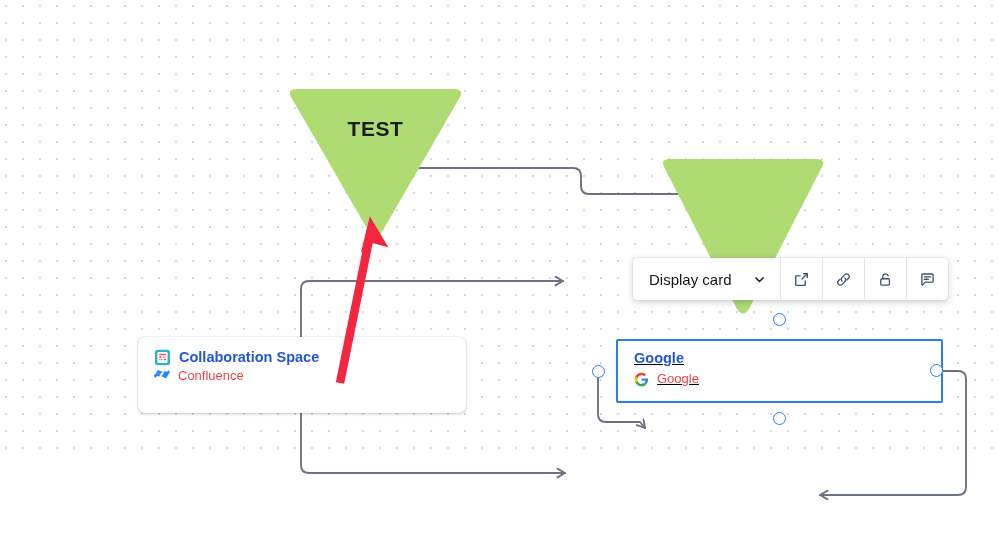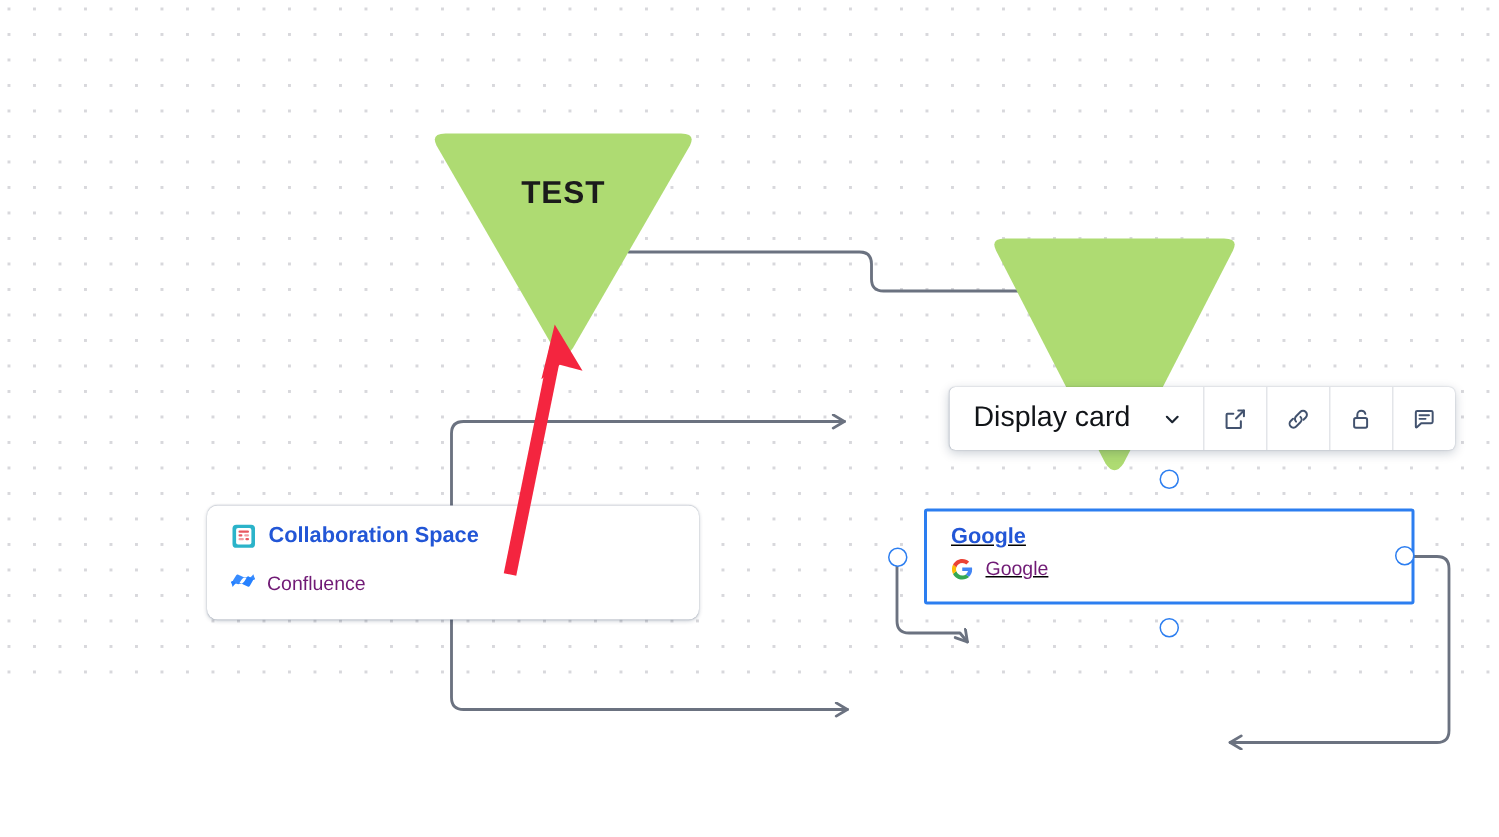--- a/index.html
+++ b/index.html
@@ -80,21 +80,21 @@
   .card-title-plain {
     font-size: 14.5px;
     font-weight: 700;
     color: #2256d6;
     line-height: 1.2;
     margin-bottom: 4px;
     white-space: nowrap;
   }
   .card-sub {
     font-size: 13px;
-    color: #701a75;
+    color: #ef4444;
     line-height: 1.2;
     white-space: nowrap;
   }
   .icon-box { display: inline-flex; align-items: center; justify-content: center; flex: none; }
 
   
   .toolbar {
     position: absolute;
     left: 633px; top: 258px;
     height: 42px;
@@ -102,21 +102,21 @@
     align-items: stretch;
     background: #ffffff;
     border-radius: 4px;
     box-shadow: 0 2px 7px rgba(9,30,66,0.22), 0 0 1px rgba(9,30,66,0.31);
     z-index: 5;
     overflow: hidden;
   }
   .tb-select {
     display: flex; align-items: center; gap: 21px;
     padding: 0 14px 0 16px;
-    font-size: 19px;
+    font-size: 15px;
     color: #111418;
     cursor: pointer;
     white-space: nowrap;
   }
   .tb-btn {
     width: 42px;
     display: flex; align-items: center; justify-content: center;
     border-left: 1px solid #e3e5e9;
     cursor: pointer;
   }
@@ -170,21 +170,21 @@
     <div class="tri-label" style="top:30px;">TEST</div>
   </div>
 
   <div class="tri" style="left:657px; top:158px; width:172px; height:158px;">
     <svg width="172" height="158" viewBox="0 0 172 158">
       <path d="M7,9 Q3,1 13,1 L159,1 Q169,1 165,9 L92,151 Q86,160 80,151 Z" fill="#AEDB72"></path>
     </svg>
   </div>
 
   <div class="card card-confluence">
-    <div class="card-row" style="margin-bottom:14px;">
+    <div class="card-row" style="margin-bottom:1px;">
       <span class="icon-box">
         <svg width="17" height="17" viewBox="0 0 17 17">
           <rect x="1" y="0.8" width="15" height="15.4" rx="2.6" fill="#2bb3c9"></rect>
           <rect x="3.4" y="3" width="10.2" height="11" rx="1.3" fill="#ffffff"></rect>
           <rect x="5" y="4.7" width="7" height="1.5" rx="0.7" fill="#e8575f"></rect>
           <rect x="5" y="7.2" width="2.6" height="1.5" rx="0.7" fill="#e8575f"></rect>
           <rect x="8.8" y="7.2" width="3.2" height="1.5" rx="0.7" fill="#f0a0a4"></rect>
           <rect x="5" y="9.7" width="3.6" height="1.5" rx="0.7" fill="#f0a0a4"></rect>
           <rect x="9.6" y="9.7" width="2.4" height="1.5" rx="0.7" fill="#e8575f"></rect>
         </svg>

